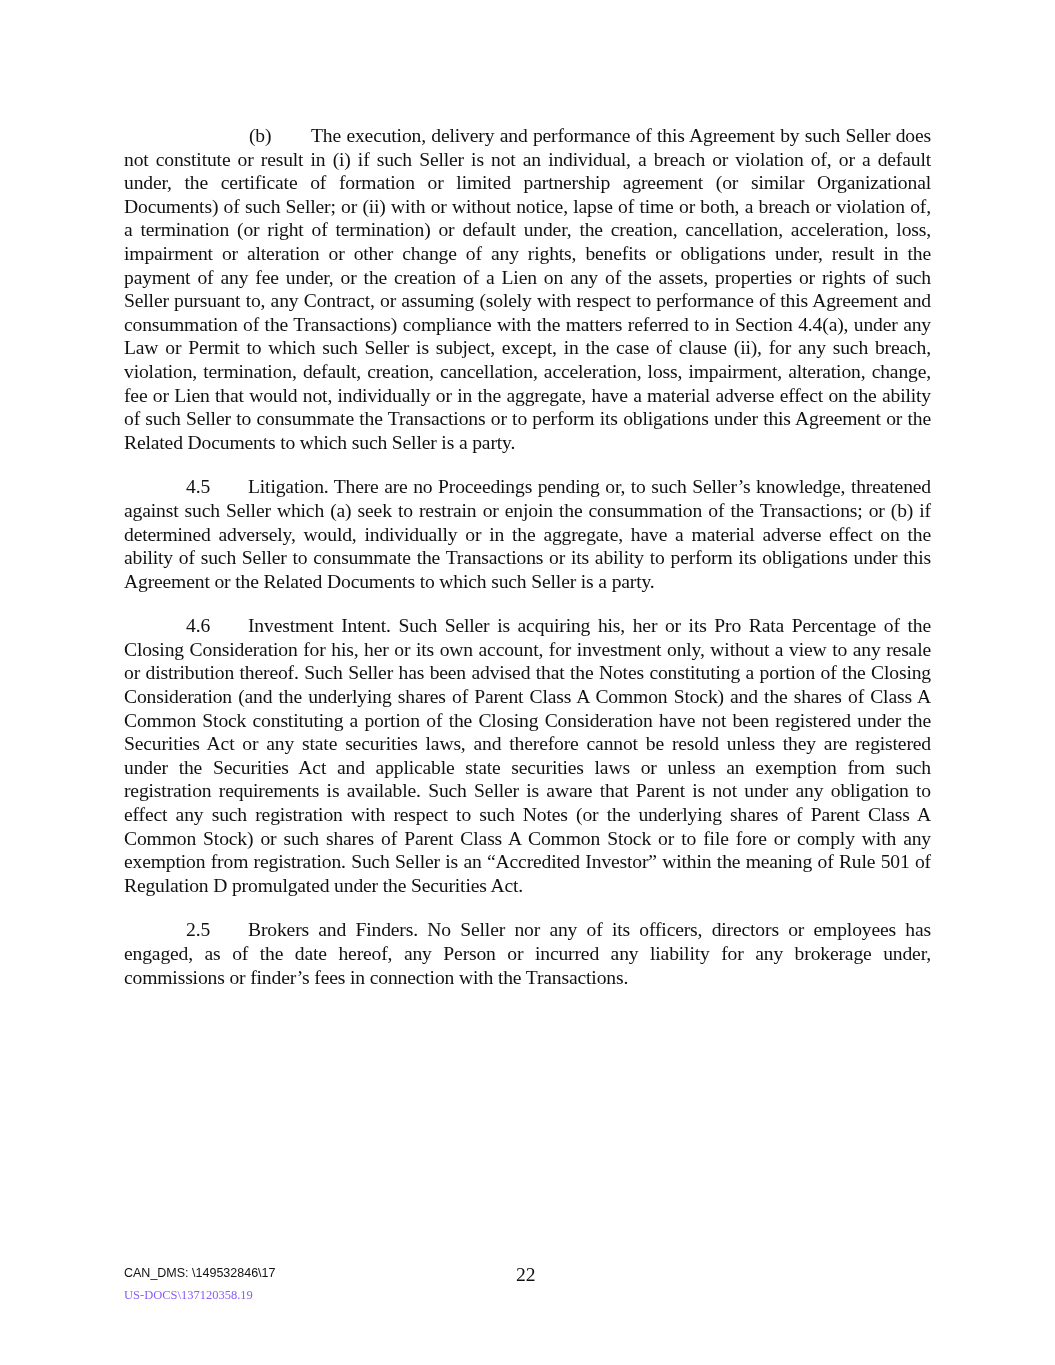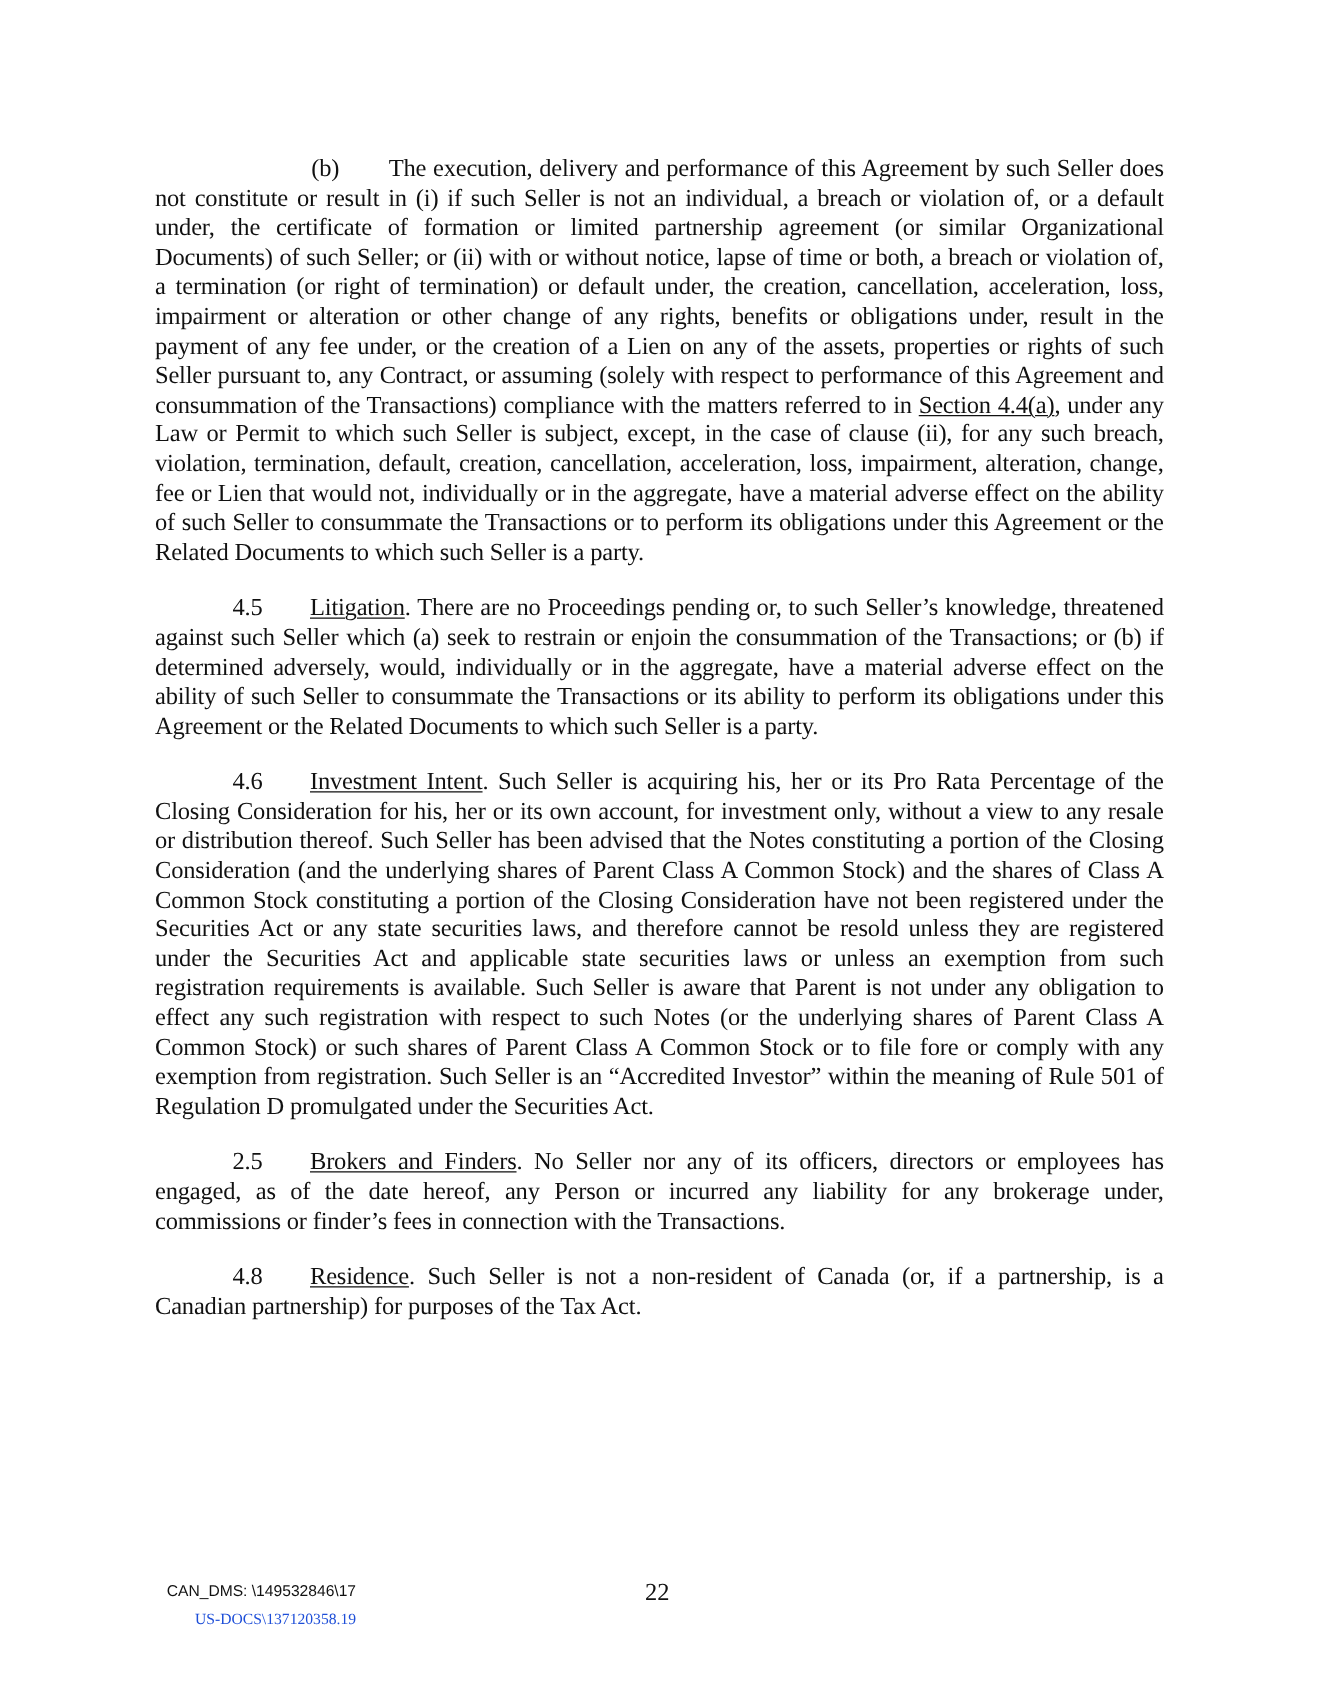--- a/index.html
+++ b/index.html
@@ -34,43 +34,41 @@
     }
     .num {
       display: inline-block;
       width: 62px;
       text-indent: 0;
     }
     .sub .num {
       width: 62px;
     }
     .u {
-      text-decoration: underline;
       text-underline-offset: 2px;
       text-decoration-thickness: 1px;
     }
     .footer-left {
       position: absolute;
       left: 124px;
       top: 1265px;
     }
     .dms {
       font-family: "Liberation Sans", sans-serif;
       font-size: 12.5px;
       line-height: 16px;
       color: #111;
       text-align: right;
     }
     .usdocs {
       font-family: "Liberation Serif", serif;
       font-size: 12.5px;
       line-height: 16px;
       margin-top: 6px;
-      color: #1d4ed8;
-      margin-left: 32px;
+      color: #8b5cf6;
     }
     .page-number {
       position: absolute;
       left: 516px;
       top: 1264px;
       font-family: "Liberation Serif", serif;
       font-size: 19.6px;
       color: #111;
     }
   </style>
@@ -80,21 +78,20 @@
 <div class="page">
 
   <p class="para sub"><span class="num">(b)</span><span>The execution, delivery and performance of this Agreement by such Seller does not constitute or result in (i) if such Seller is not an individual, a breach or violation of, or a default under, the certificate of formation or limited partnership agreement (or similar Organizational Documents) of such Seller; or (ii) with or without notice, lapse of time or both, a breach or violation of, a termination (or right of termination) or default under, the creation, cancellation, acceleration, loss, impairment or alteration or other change of any rights, benefits or obligations under, result in the payment of any fee under, or the creation of a Lien on any of the assets, properties or rights of such Seller pursuant to, any Contract, or assuming (solely with respect to performance of this Agreement and consummation of the Transactions) compliance with the matters referred to in </span><span class="u">Section 4.4(a)</span><span>, under any Law or Permit to which such Seller is subject, except, in the case of clause (ii), for any such breach, violation, termination, default, creation, cancellation, acceleration, loss, impairment, alteration, change, fee or Lien that would not, individually or in the aggregate, have a material adverse effect on the ability of such Seller to consummate the Transactions or to perform its obligations under this Agreement or the Related Documents to which such Seller is a party.</span></p>
 
   <p class="para"><span class="num">4.5</span><span class="u">Litigation</span><span>.  There are no Proceedings pending or, to such Seller’s knowledge, threatened against such Seller which (a) seek to restrain or enjoin the consummation of the Transactions; or (b) if determined adversely, would, individually or in the aggregate, have a material adverse effect on the ability of such Seller to consummate the Transactions or its ability to perform its obligations under this Agreement or the Related Documents to which such Seller is a party.</span></p>
 
   <p class="para"><span class="num">4.6</span><span class="u">Investment Intent</span><span>.  Such Seller is acquiring his, her or its Pro Rata Percentage of the Closing Consideration for his, her or its own account, for investment only, without a view to any resale or distribution thereof.  Such Seller has been advised that the Notes constituting a portion of the Closing Consideration (and the underlying shares of Parent Class A Common Stock) and the shares of Class A Common Stock constituting a portion of the Closing Consideration have not been registered under the Securities Act or any state securities laws, and therefore cannot be resold unless they are registered under the Securities Act and applicable state securities laws or unless an exemption from such registration requirements is available.  Such Seller is aware that Parent is not under any obligation to effect any such registration with respect to such Notes (or the underlying shares of Parent Class A Common Stock) or such shares of Parent Class A Common Stock or to file fore or comply with any exemption from registration.  Such Seller is an “Accredited Investor” within the meaning of Rule 501 of Regulation D promulgated under the Securities Act.</span></p>
 
   <p class="para"><span class="num">2.5</span><span class="u">Brokers and Finders</span><span>.  No Seller nor any of its officers, directors or employees has engaged, as of the date hereof, any Person or incurred any liability for any brokerage under, commissions or finder’s fees in connection with the Transactions.</span></p>
 
-  <p class="para"><span class="num">4.8</span><span class="u">Residence</span><span>.  Such Seller is not a non-resident of Canada (or, if a partnership, is a Canadian partnership) for purposes of the Tax Act.</span></p>
 
 </div>
 
 <div class="footer-left">
   <div class="dms">CAN_DMS: \149532846\17</div>
   <div class="usdocs">US-DOCS\137120358.19</div>
 </div>
 
 <div class="page-number">22</div>
 

